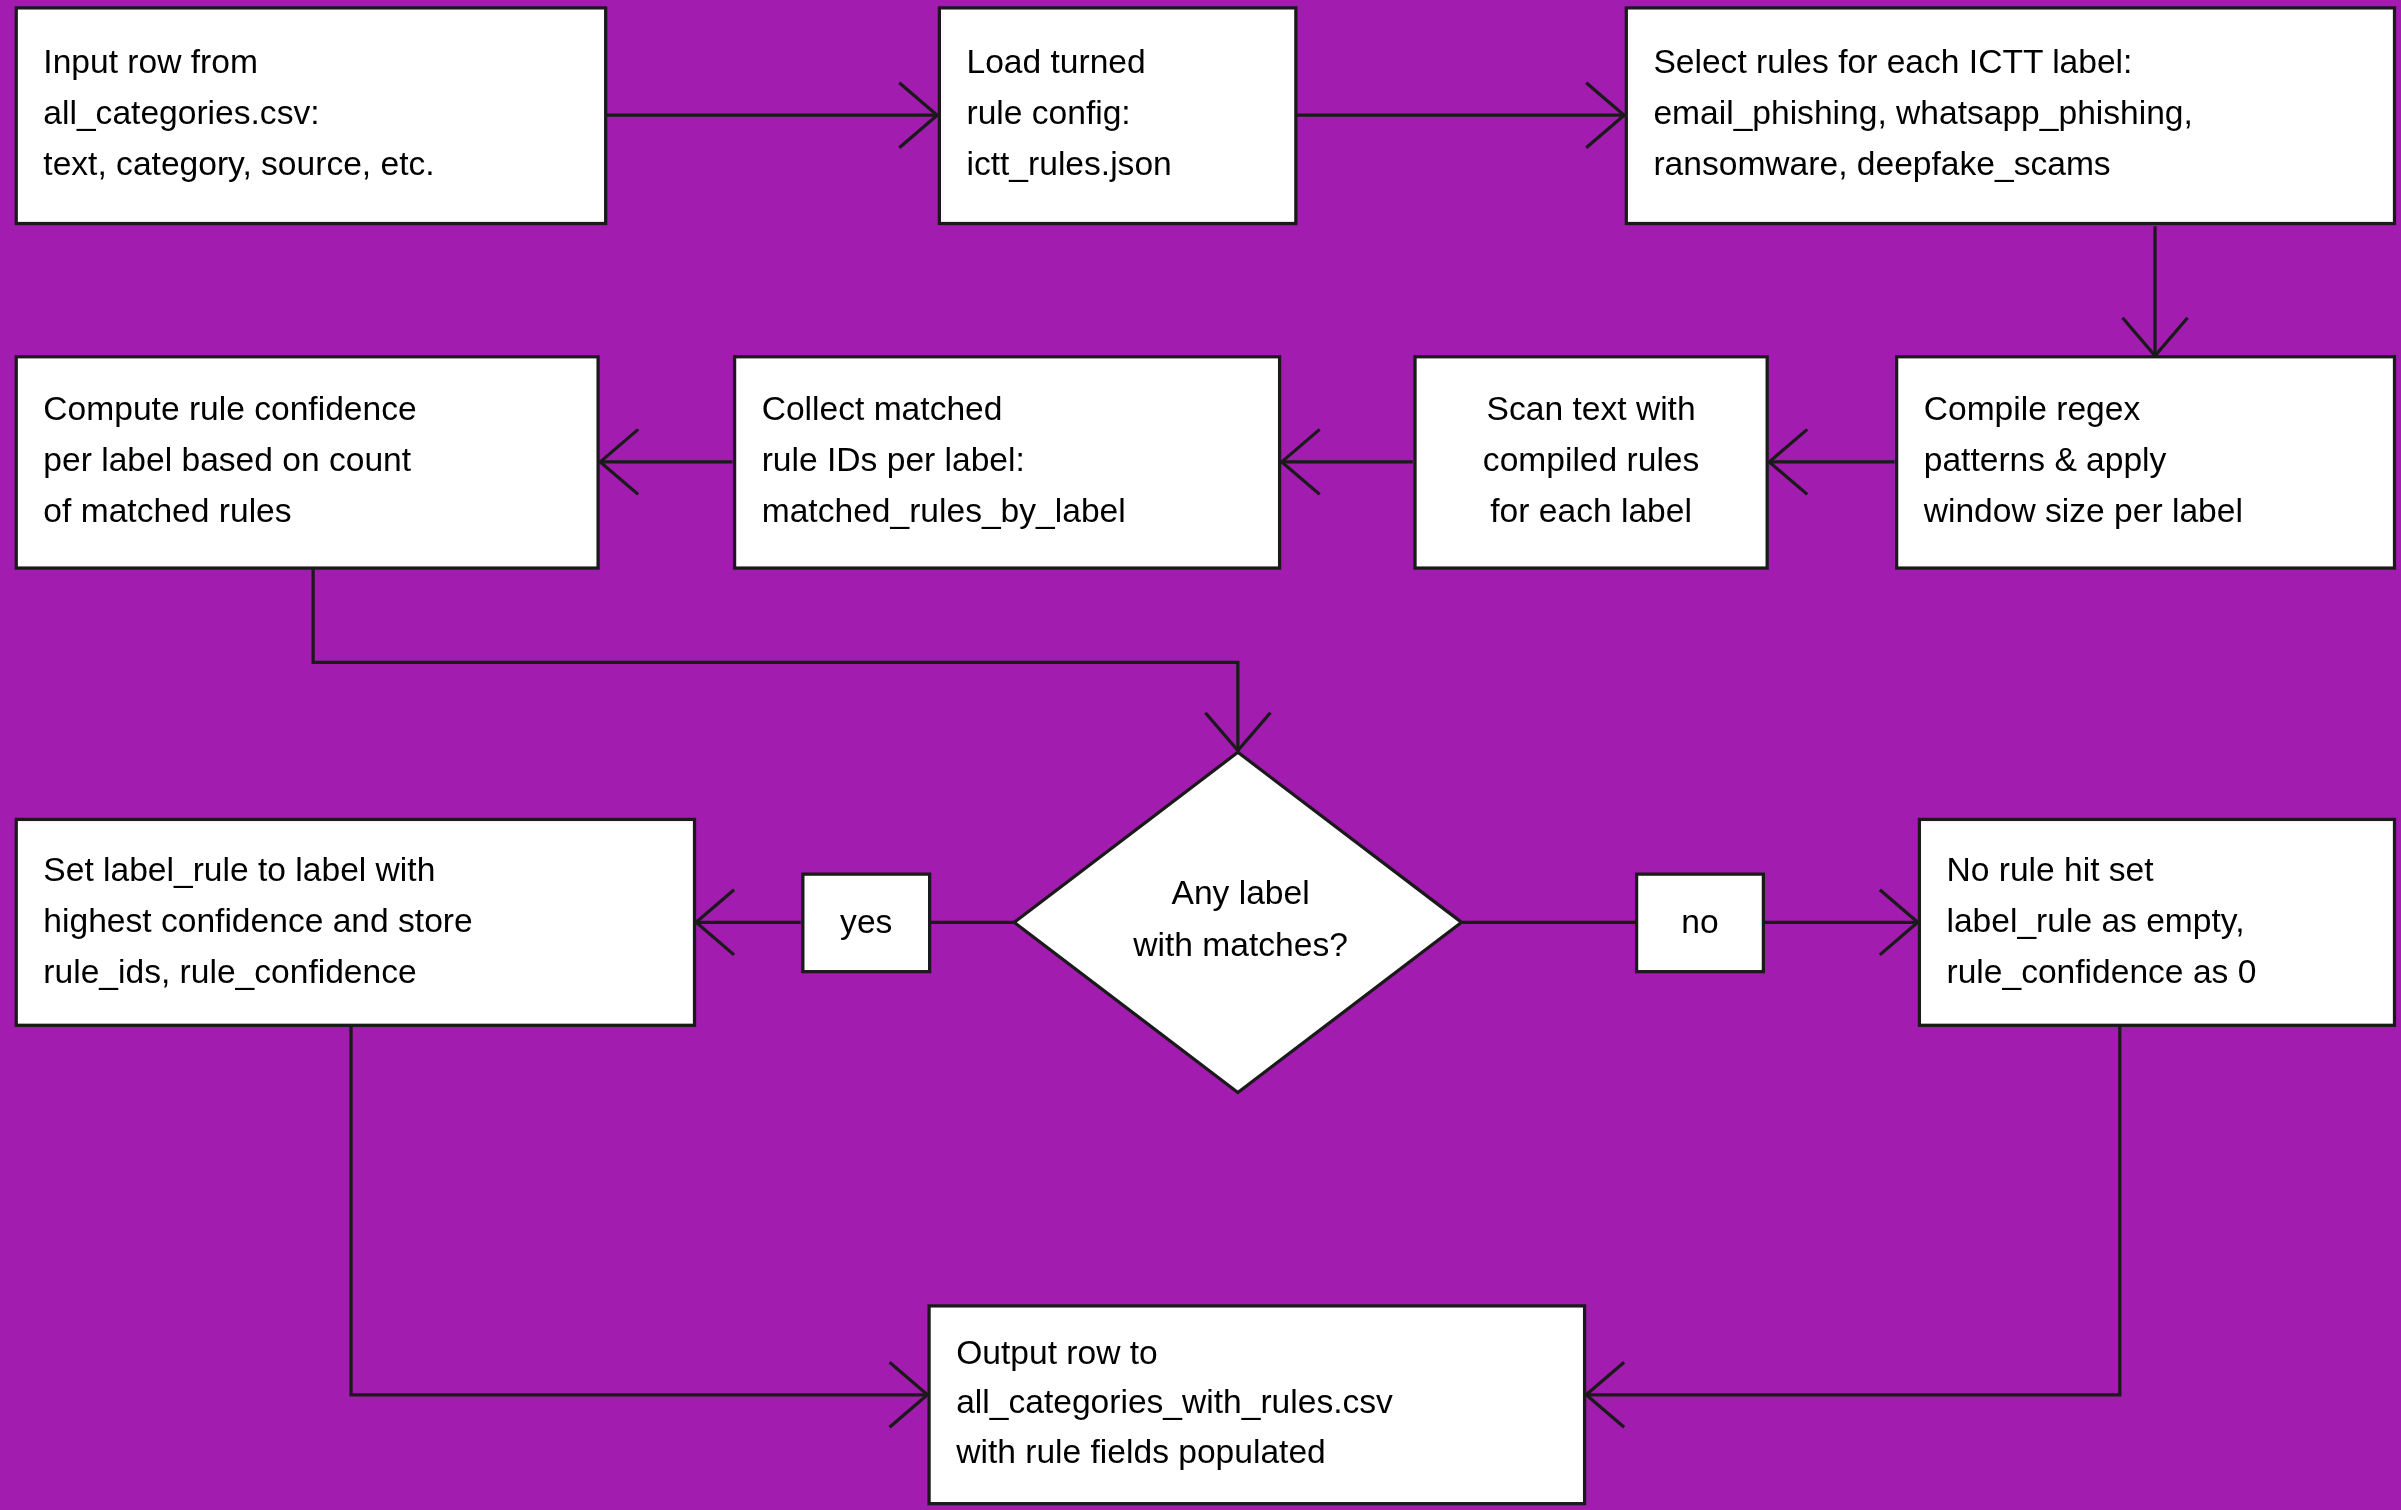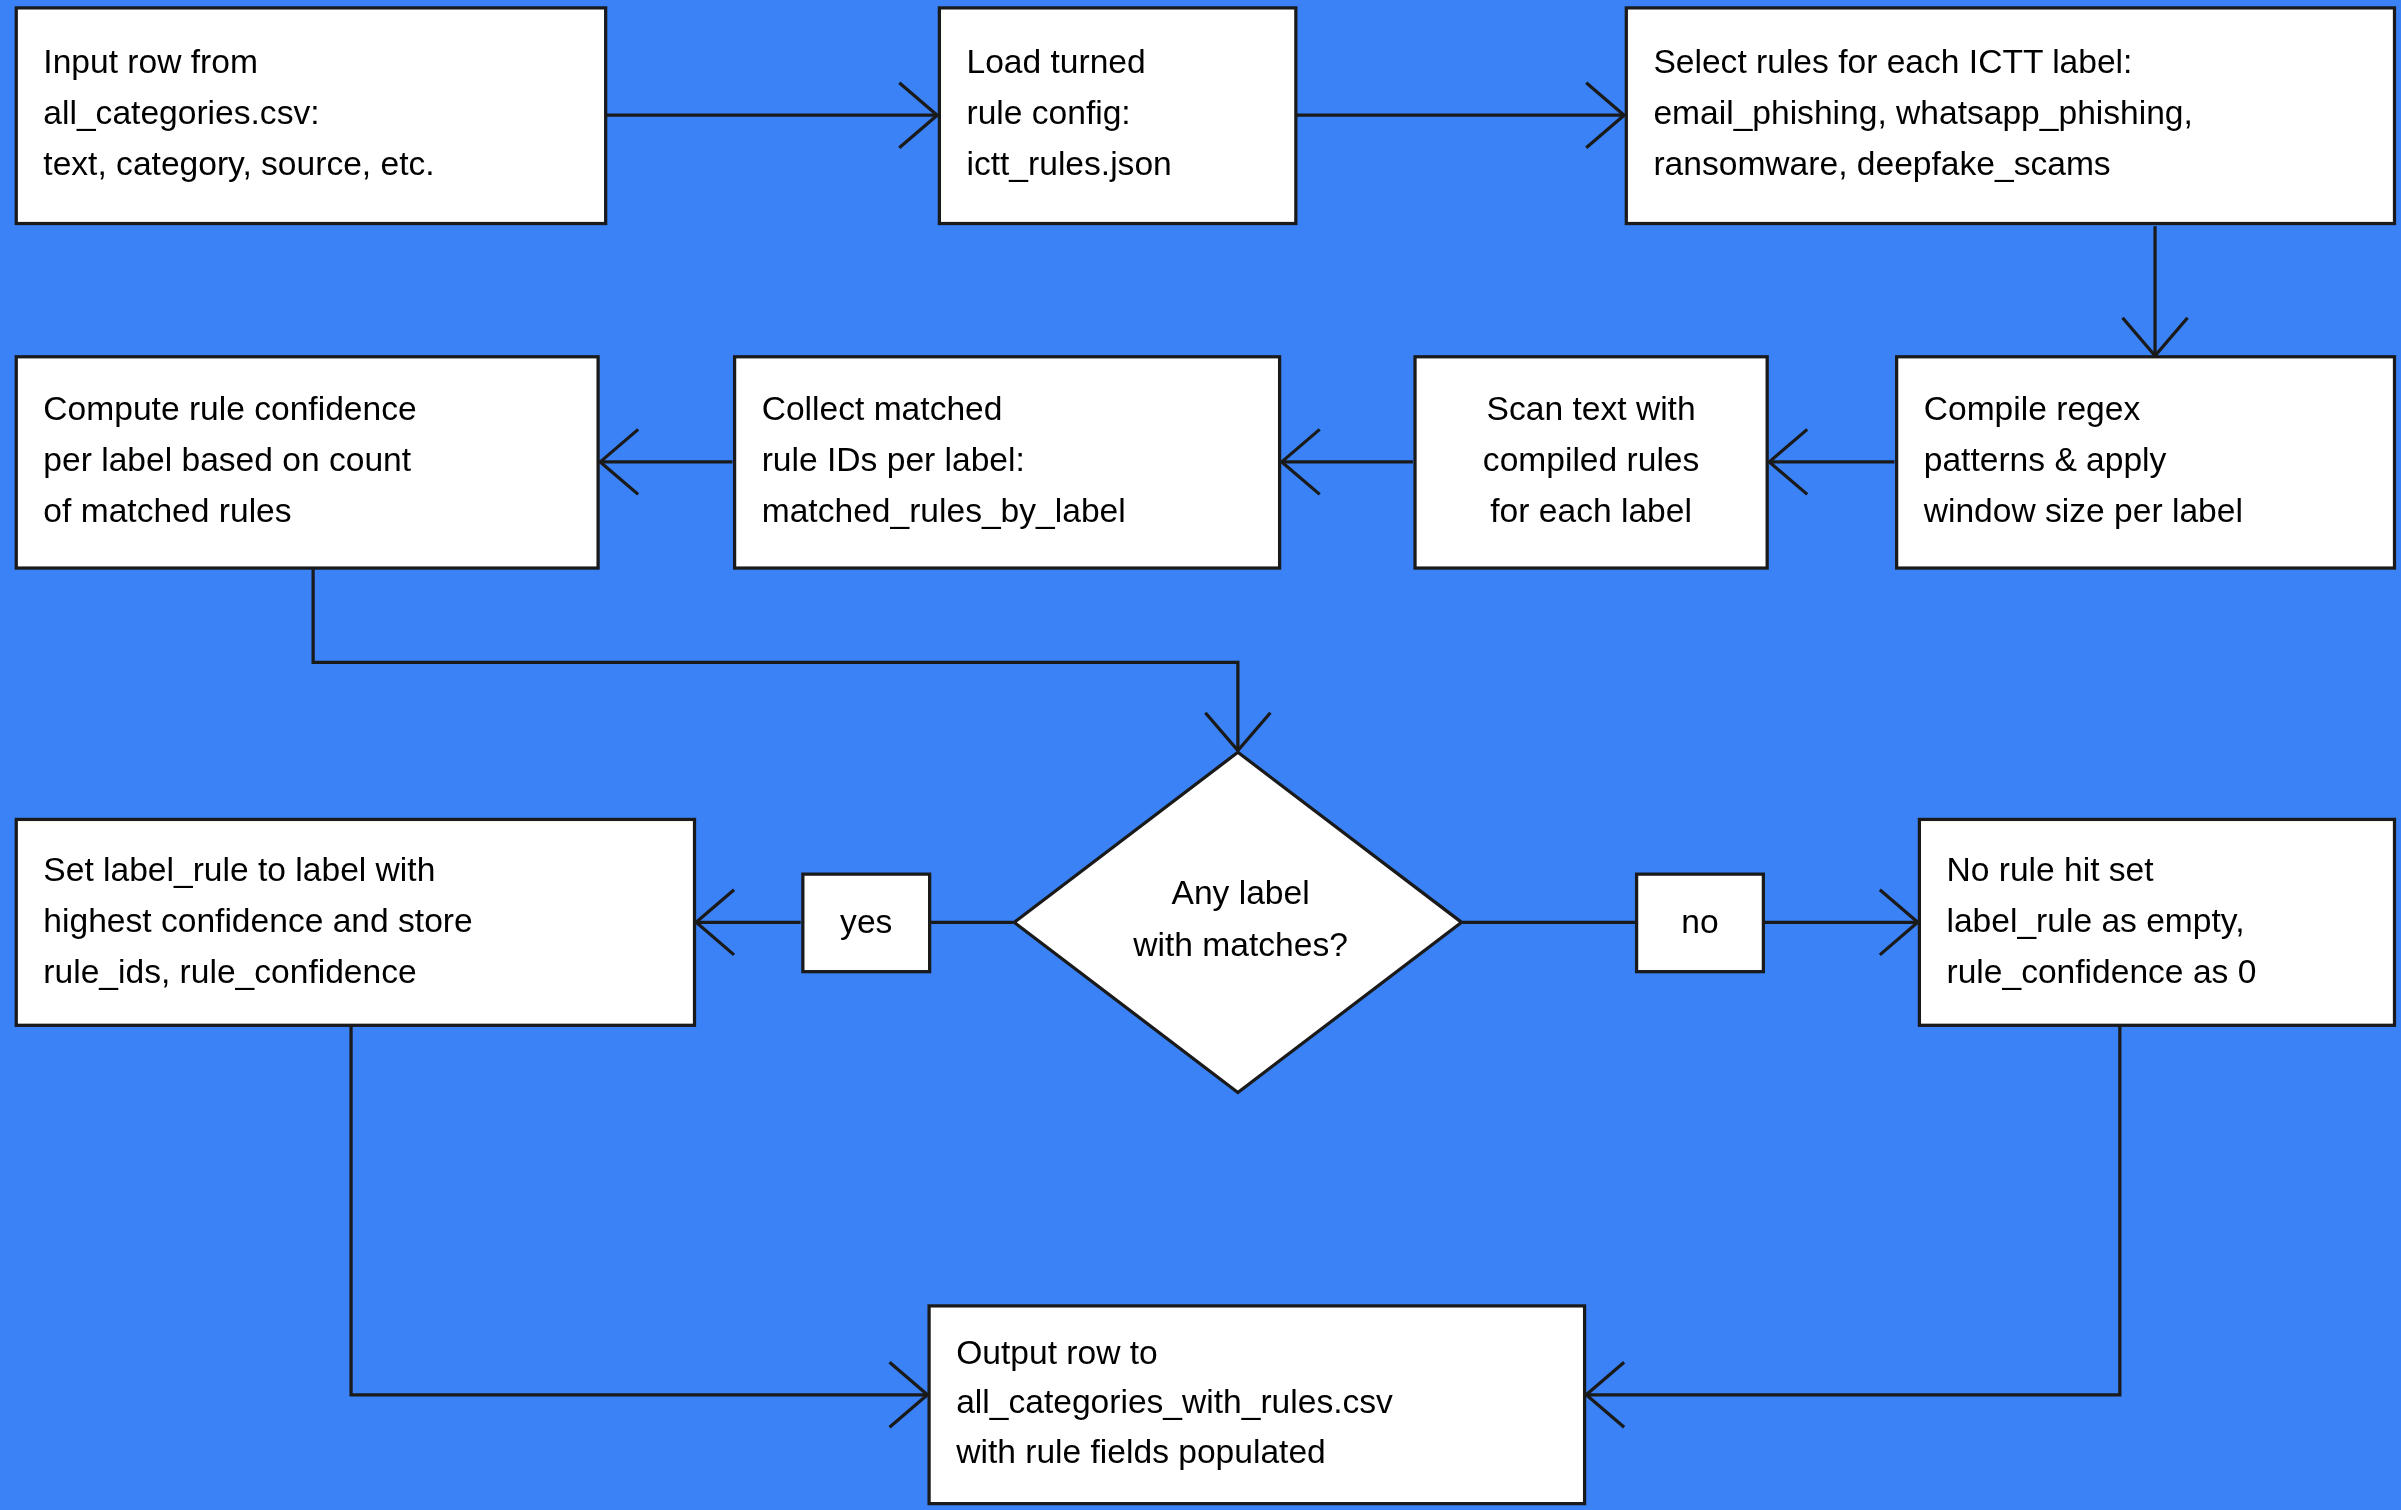--- a/index.html
+++ b/index.html
@@ -7,21 +7,21 @@
     padding: 0;
     background: #ffffff;
   }
   body {
     font-family: "Liberation Sans", sans-serif;
   }
   #flowchart-root {
     position: relative;
     width: 2401px;
     height: 1511px;
-    background: #3b82f6;
+    background: #a21caf;
     overflow: hidden;
   }
   svg#flow-svg {
     position: absolute;
     left: 0;
     top: 0;
     width: 2401px;
     height: 1511px;
     display: block;
   }

